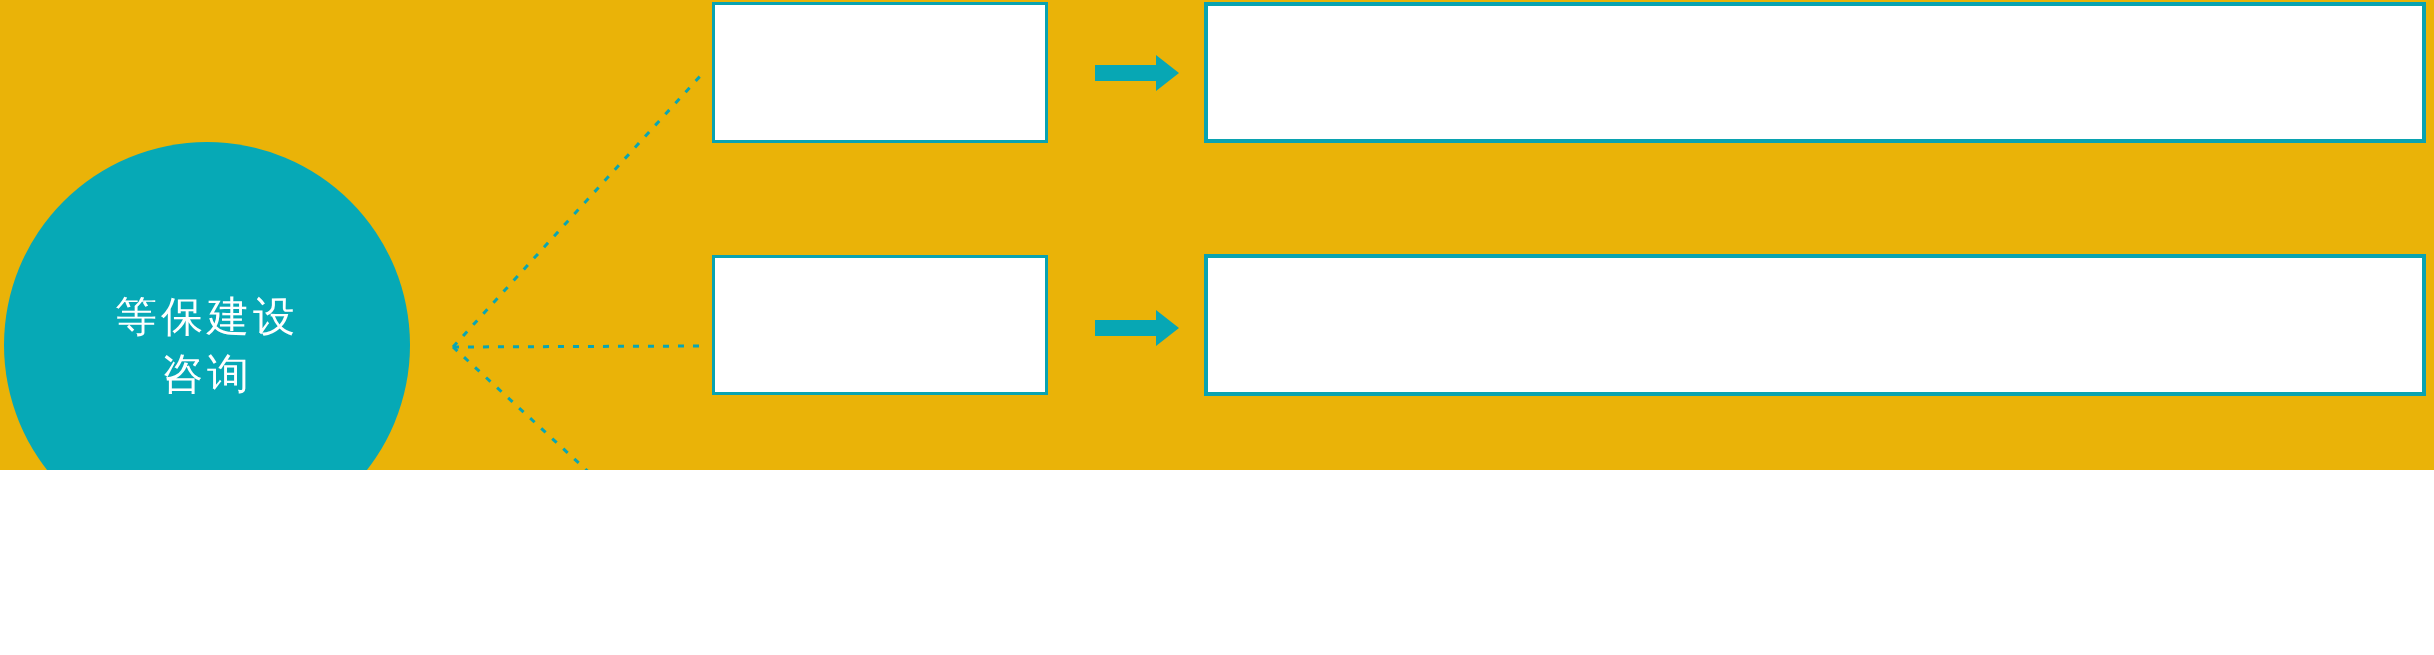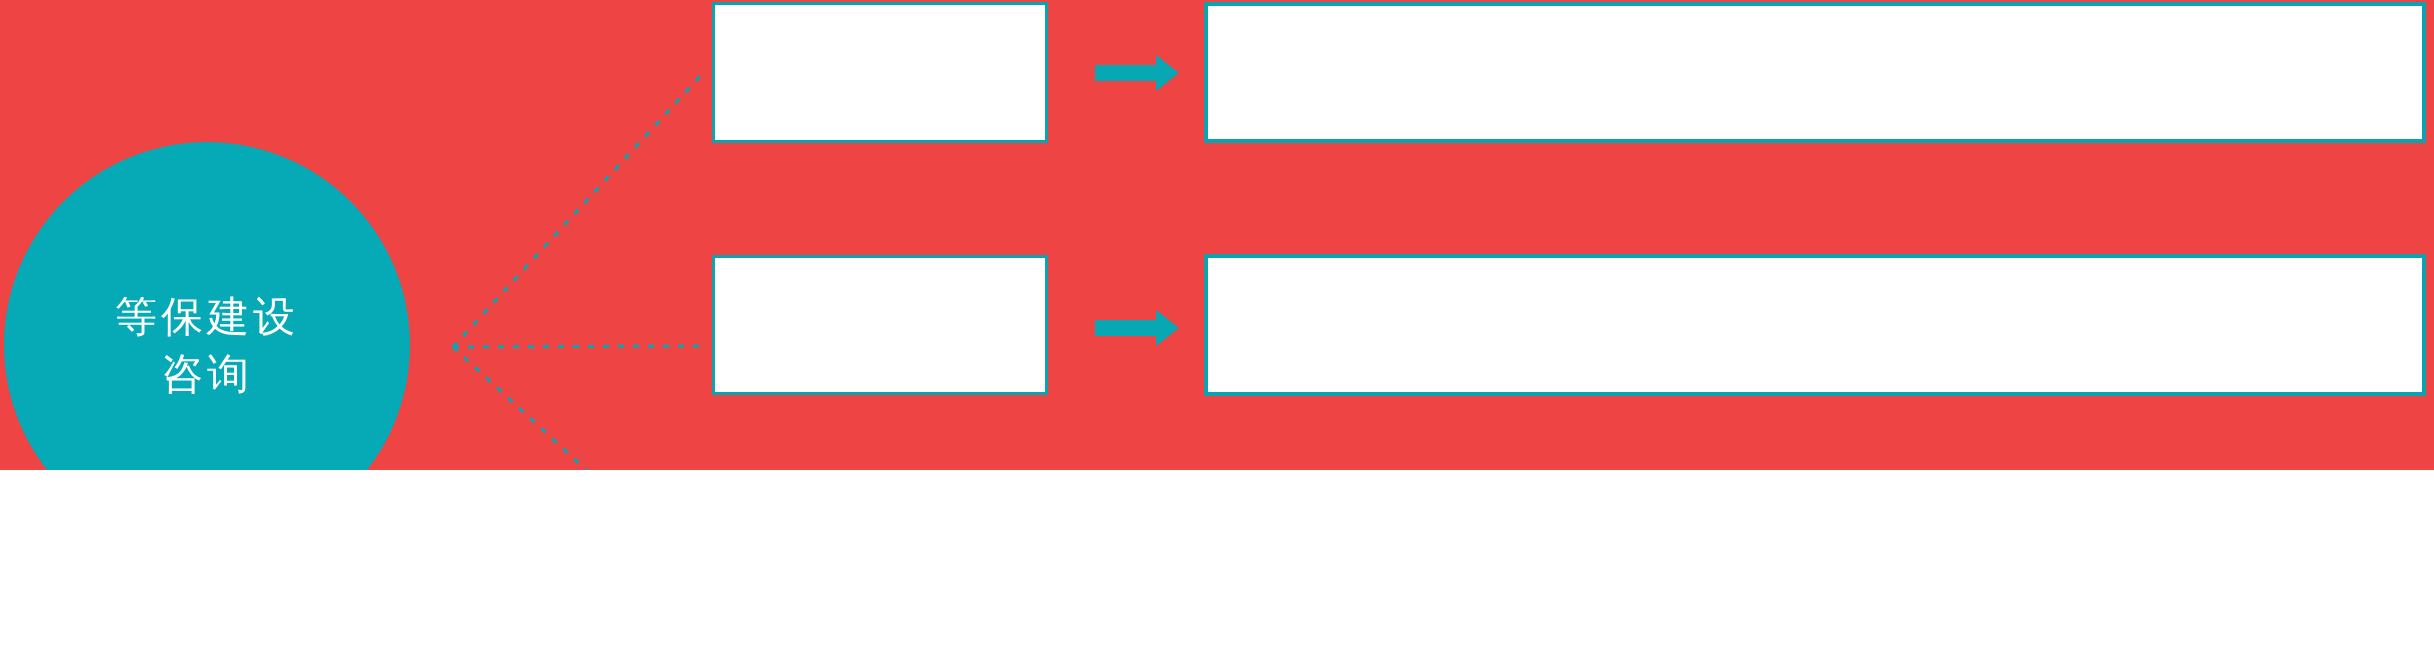--- a/index.html
+++ b/index.html
@@ -5,21 +5,21 @@
   html, body {
     margin: 0;
     padding: 0;
     background: #ffffff;
     font-family: "Liberation Sans", "DejaVu Sans", sans-serif;
   }
   .canvas {
     position: relative;
     width: 2434px;
     height: 470px;
-    background: #ef4444;
+    background: #eab308;
     overflow: hidden;
   }
 
   
   .hub-circle {
     position: absolute;
     left: 4px;
     top: 142px;
     width: 406px;
     height: 406px;

